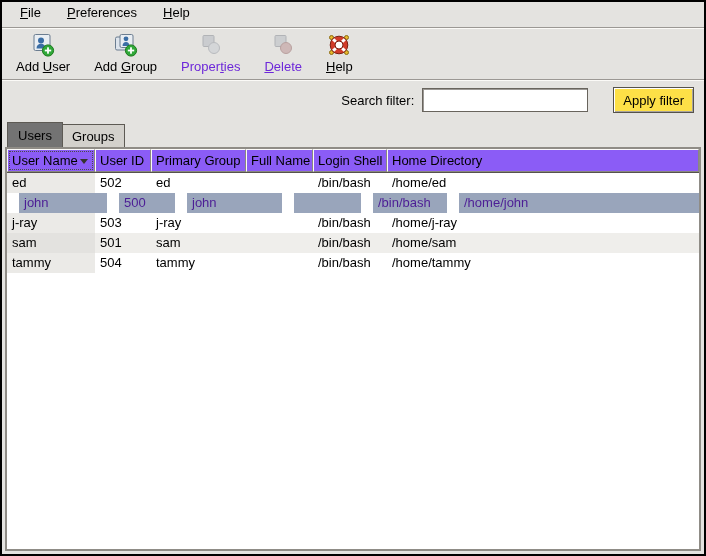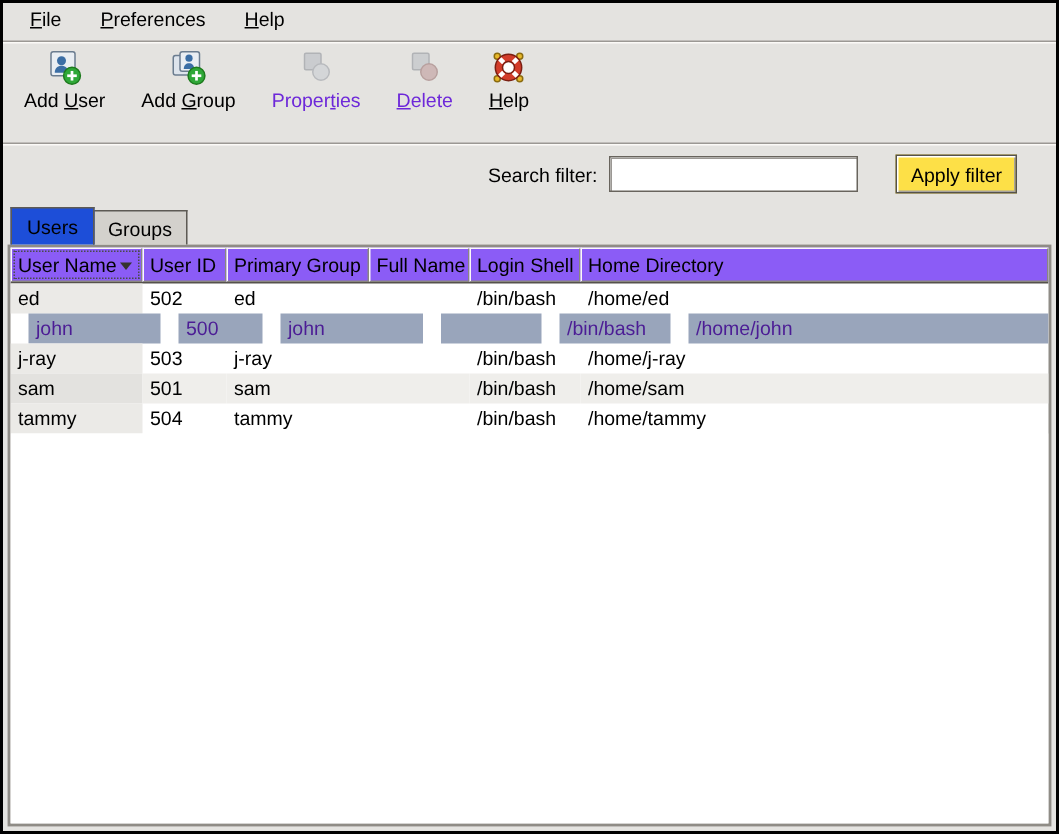--- a/index.html
+++ b/index.html
@@ -15,28 +15,28 @@
   }
 
   
   .menubar { height:25px; display:flex; align-items:flex-start; padding-left:12px; gap:14px; }
   .menu-item { padding:3px 6px; cursor:default; }
   .mn { text-decoration:underline; }
 
   .sep { height:2px; border-top:1px solid #9b9894; border-bottom:1px solid #fbfaf7; }
 
   
-  .toolbar { height:66px; display:flex; align-items:flex-start; padding:3px 0 0 8px; gap:12px; }
+  .toolbar { height:50px; display:flex; align-items:flex-start; padding:3px 0 0 8px; gap:12px; }
   .tool-btn { display:flex; flex-direction:column; align-items:center; gap:2px; padding:1px 6px; }
   .tool-btn svg { width:24px; height:24px; display:block; }
   .tool-btn.disabled { color:#6d28d9; }
   .tool-btn.disabled svg { opacity:.5; filter:grayscale(35%); }
 
   
-  .filter-row { height:38px; display:flex; align-items:center; justify-content:flex-end; padding-right:26px; }
+  .filter-row { height:38px; display:flex; align-items:center; justify-content:flex-end; padding-right:10px; }
   .filter-label { margin-right:8px; }
   .filter-input {
     width:166px; height:24px; background:#fff;
     border:1px solid #68645d;
     box-shadow: inset 1px 1px 0 #9b9894;
     font:13px "Liberation Sans", sans-serif; padding:0 4px; outline:none;
   }
   .filter-btn {
     margin-left:25px; height:26px; padding:0 9px;
     background:#fde047; border:1px solid #55524c;
@@ -44,21 +44,21 @@
     font:13px "Liberation Sans", sans-serif; cursor:default;
   }
 
   
   .tabs { height:28px; display:flex; align-items:flex-end; padding-left:5px; }
   .tab {
     padding:4px 9px 3px; background:#d3d1cc;
     border:1px solid #5d5a54; border-bottom:none;
     margin-right:-1px; position:relative;
   }
-  .tab.active { background:#1d4ed8; padding:5px 10px 4px; z-index:2; }
+  .tab.active { background:#737373; padding:5px 10px 4px; z-index:2; }
 
   
   .table-wrap {
     flex:1; margin:0 3px 3px 3px;
     border:2px solid #8f8c86;
     background:#fff;
     display:flex; flex-direction:column; overflow:hidden;
   }
   .thead { display:flex; height:24px; border-bottom:1px solid #55524c; flex:none; }
   .th {

